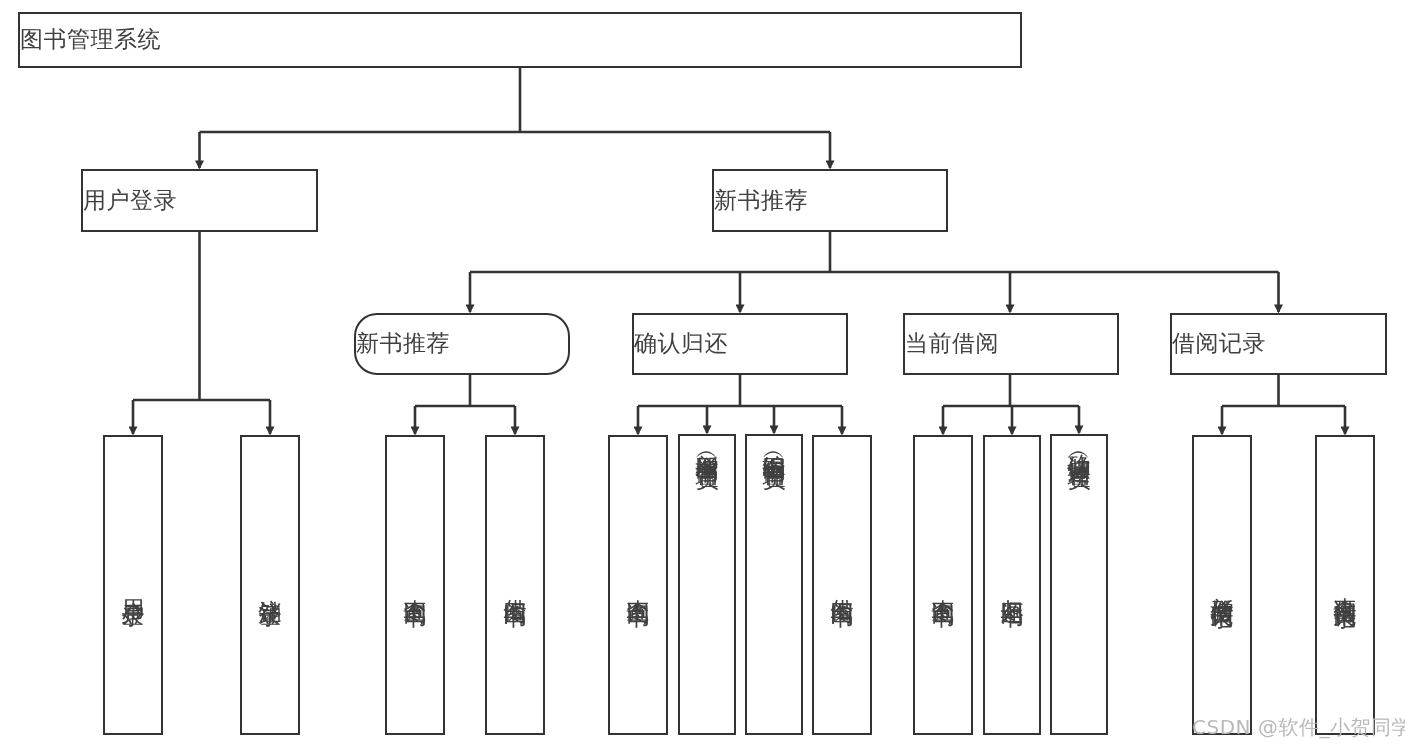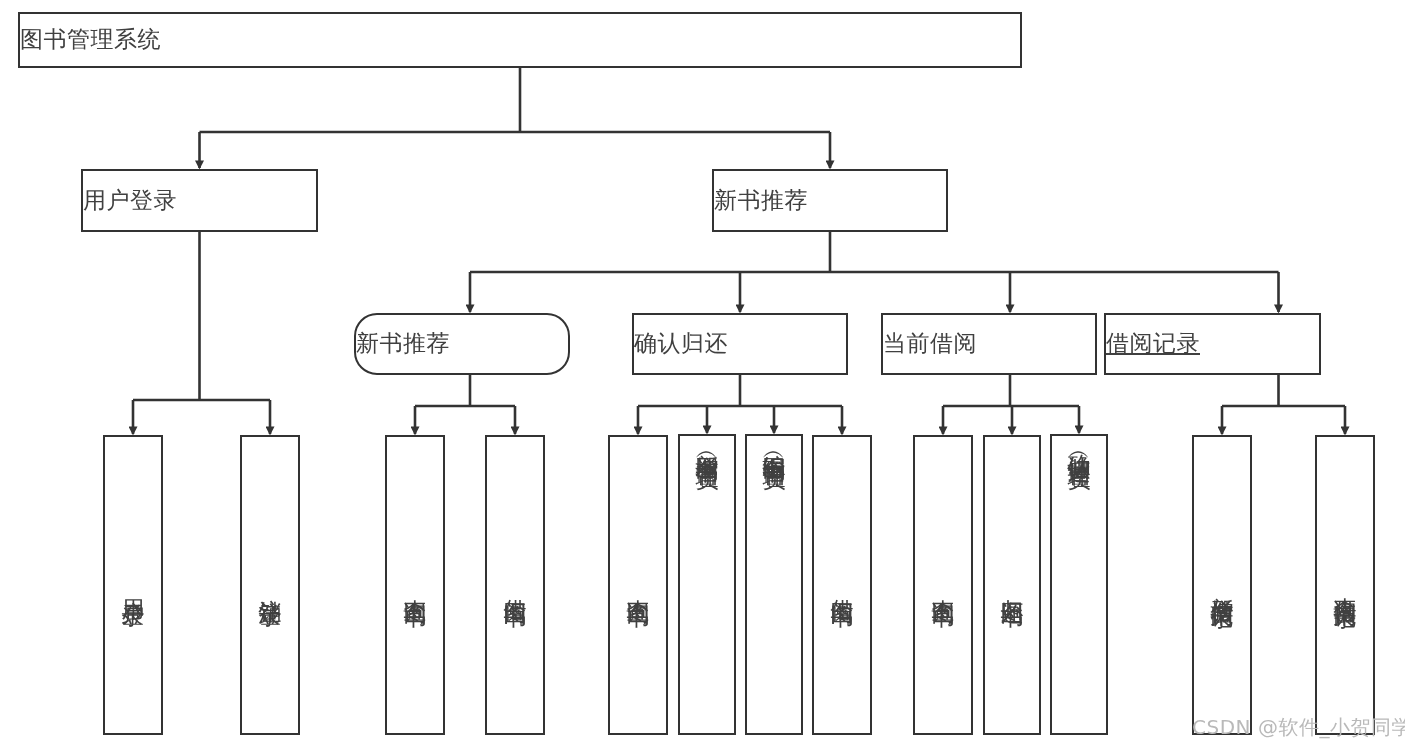--- a/index.html
+++ b/index.html
@@ -127,24 +127,24 @@
       </div>
       <div class="node horizontal" style="left: 712px; top: 169px; width: 236px; height: 63px;">
         <span class="node-label">新书推荐</span>
       </div>
       <div class="node horizontal" style="left: 354px; top: 313px; width: 216px; height: 62px; border-radius: 23px;">
         <span class="node-label">新书推荐</span>
       </div>
       <div class="node horizontal" style="left: 632px; top: 313px; width: 216px; height: 62px;">
         <span class="node-label">确认归还</span>
       </div>
-      <div class="node horizontal" style="left: 881px; top: 313px; width: 216px; height: 62px;">
+      <div class="node horizontal" style="left: 903px; top: 313px; width: 216px; height: 62px;">
         <span class="node-label">当前借阅</span>
       </div>
-      <div class="node horizontal" style="left: 1104px; top: 313px; width: 217px; height: 62px; text-decoration: underline;">
+      <div class="node horizontal" style="left: 1170px; top: 313px; width: 217px; height: 62px;">
         <span class="node-label">借阅记录</span>
       </div>
       <div class="node vertical centered" style="left: 103px; top: 435px; width: 60px; height: 300px;">
         <span class="node-label">用户登录</span>
       </div>
       <div class="node vertical centered" style="left: 240px; top: 435px; width: 60px; height: 300px;">
         <span class="node-label">注销登录</span>
       </div>
       <div class="node vertical centered" style="left: 385px; top: 435px; width: 60px; height: 300px;">
         <span class="node-label">查询图书</span>

